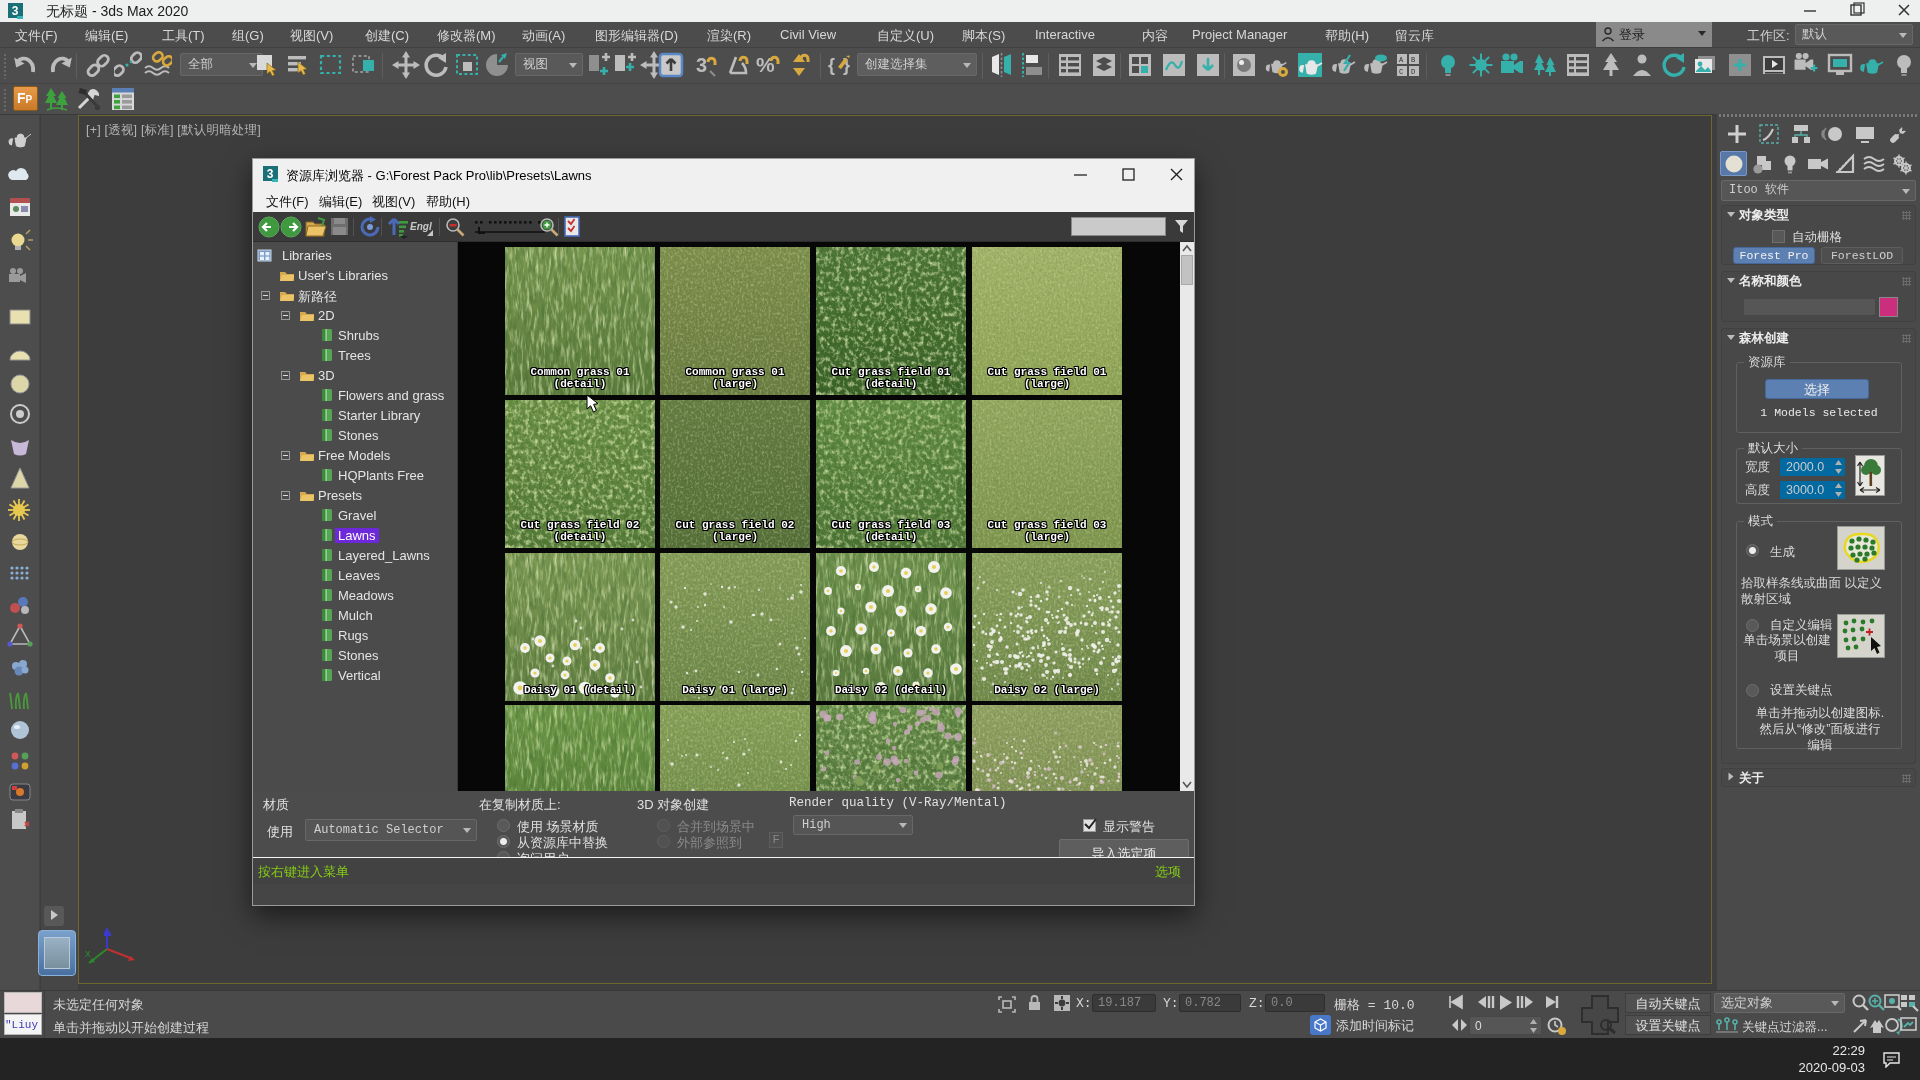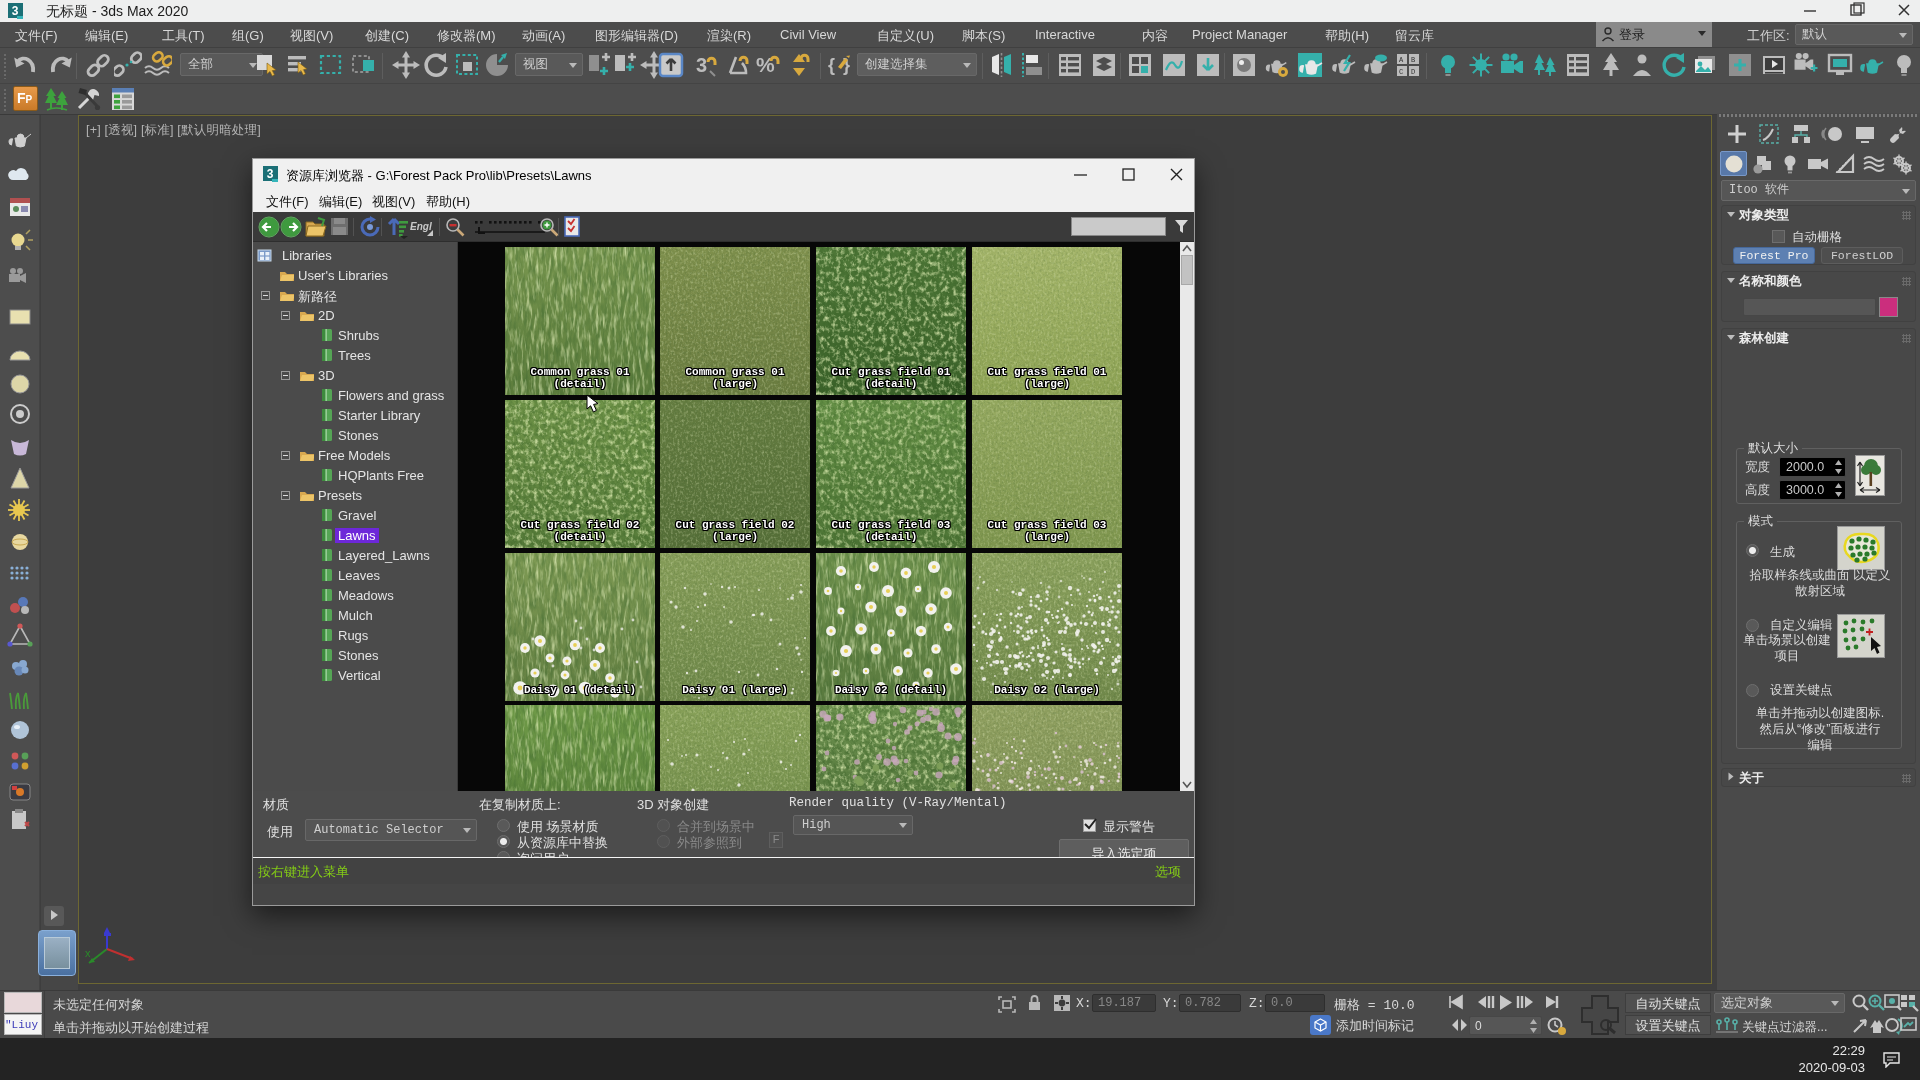--- a/index.html
+++ b/index.html
@@ -34,21 +34,21 @@
 .roll{position:absolute;left:1721px;width:195px;background:#484848;border:1px solid #414141;border-radius:3px;}
 .rhead{height:18px;color:#ececec;font-weight:bold;font-size:12.5px;padding-left:17px;line-height:18px;position:relative;}
 .rtri{position:absolute;left:5px;top:6px;width:0;height:0;border-left:4px solid transparent;border-right:4px solid transparent;border-top:5px solid #bdbdbd;}
 .rgrip{position:absolute;right:4px;top:5px;width:9px;height:9px;background:
 radial-gradient(circle,#6a6a6a 1px,transparent 1.2px) 0 0/3px 3px;}
 .grp{position:absolute;border:1px solid #606060;border-radius:3px;}
 .grplab{position:absolute;top:-8px;left:7px;background:#484848;padding:0 4px;color:#dedede;font-size:12.5px;line-height:14px;}
 .radio{position:absolute;width:13px;height:13px;border-radius:50%;background:#595959;border:1px solid #6e6e6e;}
 .radio.on{background:radial-gradient(circle at 50% 50%, #ededed 0 3px, #595959 4px);}
 .radio.off2{background:#515151;border-color:#5e5e5e;}
-.spin{position:absolute;height:20px;background:#000000;border:1px solid #474747;border-radius:2px;color:#c9c9c9;font-size:12.5px;line-height:18px;padding-left:6px;}
+.spin{position:absolute;height:20px;background:#0369a1;border:1px solid #474747;border-radius:2px;color:#c9c9c9;font-size:12.5px;line-height:18px;padding-left:6px;}
 .spinbtn{position:absolute;right:2px;width:9px;height:16px;top:1px;}
 .btn-blue{position:absolute;background:#5d80b2;border:1px solid #46689a;border-radius:3px;color:#f0f0f0;text-align:center;font-size:13px;}
 .btn-gray{position:absolute;background:#4e4e4e;border:1px solid #5d5d5d;border-radius:3px;color:#cfcfcf;text-align:center;font-size:13px;}
 svg{display:block;}
 .tfold{position:absolute;width:15px;height:12px;}
 .tbook{position:absolute;width:11px;height:13px;}
 .pm{position:absolute;width:9px;height:9px;background:#4b4b4b;border:1px solid #9a9a9a;color:#ddd;}
 .pm:after{content:"";position:absolute;left:1px;top:3px;width:5px;height:1px;background:#ddd;}
 </style></head>
 <body>
@@ -727,20 +727,25 @@
 <div class="btn-blue" style="left:11px;top:41px;width:82px;height:17px;line-height:16px;font-family:'Liberation Mono',monospace;font-size:11.5px">Forest Pro</div>
 <div class="btn-gray" style="left:99px;top:41px;width:82px;height:17px;line-height:16px;font-family:'Liberation Mono',monospace;font-size:11.5px">ForestLOD</div>
 </div>
     <div class="roll" style="top:271px;height:51px">
 <div class="rhead"><span class="rtri"></span>名称和颜色<span class="rgrip"></span></div>
 <div class="abs" style="left:21px;top:26px;width:133px;height:18px;background:#565656;border:1px solid #474747;border-radius:2px"></div>
 <div class="abs" style="left:157px;top:25px;width:19px;height:20px;background:#cb2e7d;border:1px solid #888"></div>
 </div>
     <div class="roll" style="top:328px;height:436px">
       <div class="rhead"><span class="rtri"></span>森林创建<span class="rgrip"></span></div>
+      <div class="grp" style="left:14px;top:33px;width:166px;height:71px">
+        <span class="grplab">资源库</span>
+        <div class="btn-blue" style="left:28px;top:16px;width:104px;height:20px;line-height:19px">选择</div>
+        <div class="abs" style="left:0;top:43px;width:164px;text-align:center;color:#e8e8e8;font-family:'Liberation Mono',monospace;font-size:11.5px">1 Models selected</div>
+      </div>
       <div class="grp" style="left:14px;top:119px;width:166px;height:56px">
         <span class="grplab">默认大小</span>
         <span class="abs" style="left:8px;top:10px">宽度</span>
         <div class="spin" style="left:42px;top:8px;width:67px">2000.0<svg class="spinbtn" width="9" height="16">
             <path d="M4.5 1 L1 6 L8 6Z M4.5 15 L1 10 L8 10Z" fill="#b0b0b0"></path>
           </svg></div>
         <span class="abs" style="left:8px;top:33px">高度</span>
         <div class="spin" style="left:42px;top:31px;width:67px">3000.0<svg class="spinbtn" width="9" height="16">
             <path d="M4.5 1 L1 6 L8 6Z M4.5 15 L1 10 L8 10Z" fill="#b0b0b0"></path>
           </svg></div>
@@ -771,21 +776,21 @@
             <circle cx="27" cy="20" r="2.6" fill="#2a7a2a"></circle>
             <circle cx="34" cy="21" r="2.6" fill="#2a7a2a"></circle>
             <circle cx="15" cy="28" r="2.6" fill="#2a7a2a"></circle>
             <circle cx="22" cy="27" r="2.6" fill="#2a7a2a"></circle>
             <circle cx="29" cy="27" r="2.6" fill="#2a7a2a"></circle>
             <circle cx="36" cy="26" r="2.6" fill="#2a7a2a"></circle>
             <circle cx="19" cy="33" r="2.6" fill="#2a7a2a"></circle>
             <circle cx="27" cy="32" r="2.6" fill="#2a7a2a"></circle>
           </svg>
         </div>
-        <div class="abs" style="left:4px;top:45px;width:158px;text-align:center;line-height:16px">拾取样条线或曲面 以定义<br>散射区域</div>
+        <div class="abs" style="left:4px;top:53px;width:158px;text-align:left;line-height:16px">拾取样条线或曲面 以定义<br>散射区域</div>
         <span class="radio" style="left:9px;top:97px"></span>
         <span class="abs" style="left:33px;top:95px">自定义编辑</span>
         <div class="abs" style="left:100px;top:92px;width:48px;height:44px;background:#d4d4cc;border:1px solid #999">
 <svg width="46" height="42">
             <circle cx="8" cy="8" r="2.4" fill="#2a7a2a"></circle>
             <circle cx="16" cy="6" r="2.4" fill="#2a7a2a"></circle>
             <circle cx="25" cy="7" r="2.4" fill="#2a7a2a"></circle>
             <circle cx="34" cy="6" r="2.4" fill="#2a7a2a"></circle>
             <circle cx="7" cy="16" r="2.4" fill="#2a7a2a"></circle>
             <circle cx="15" cy="15" r="2.4" fill="#2a7a2a"></circle>

